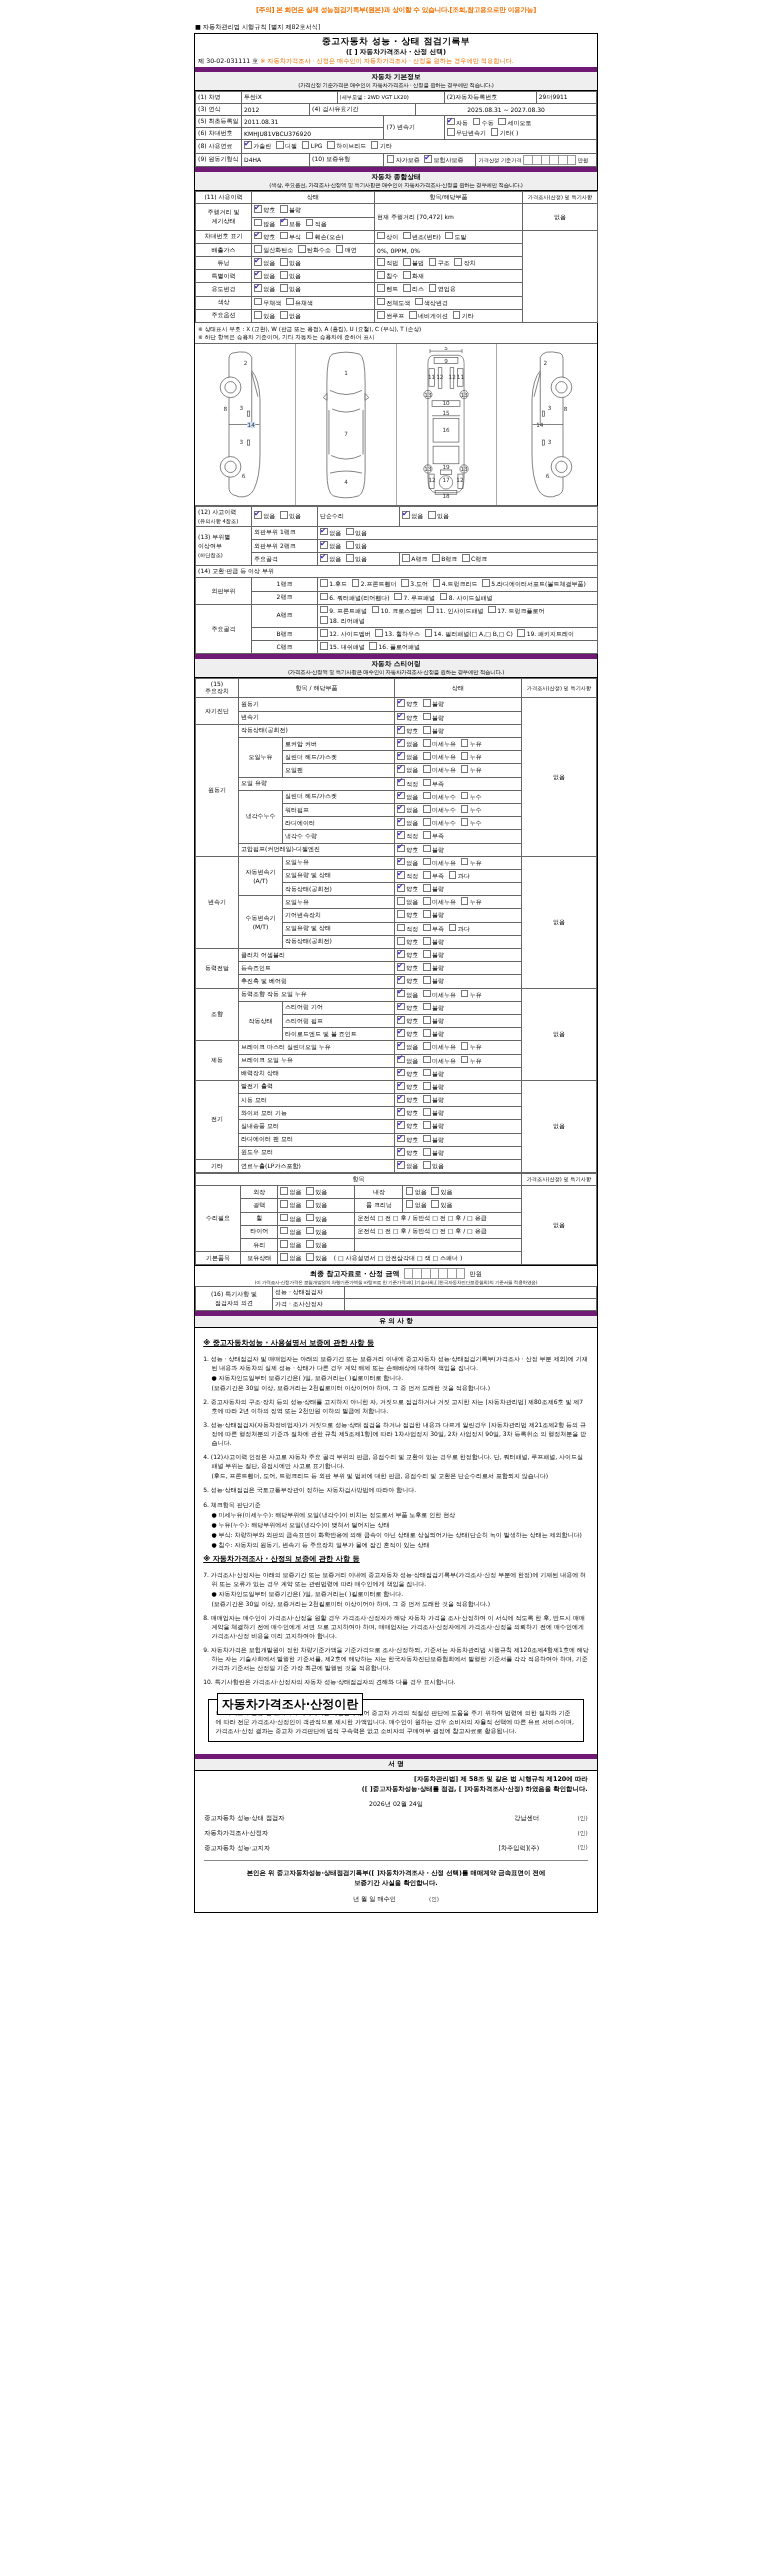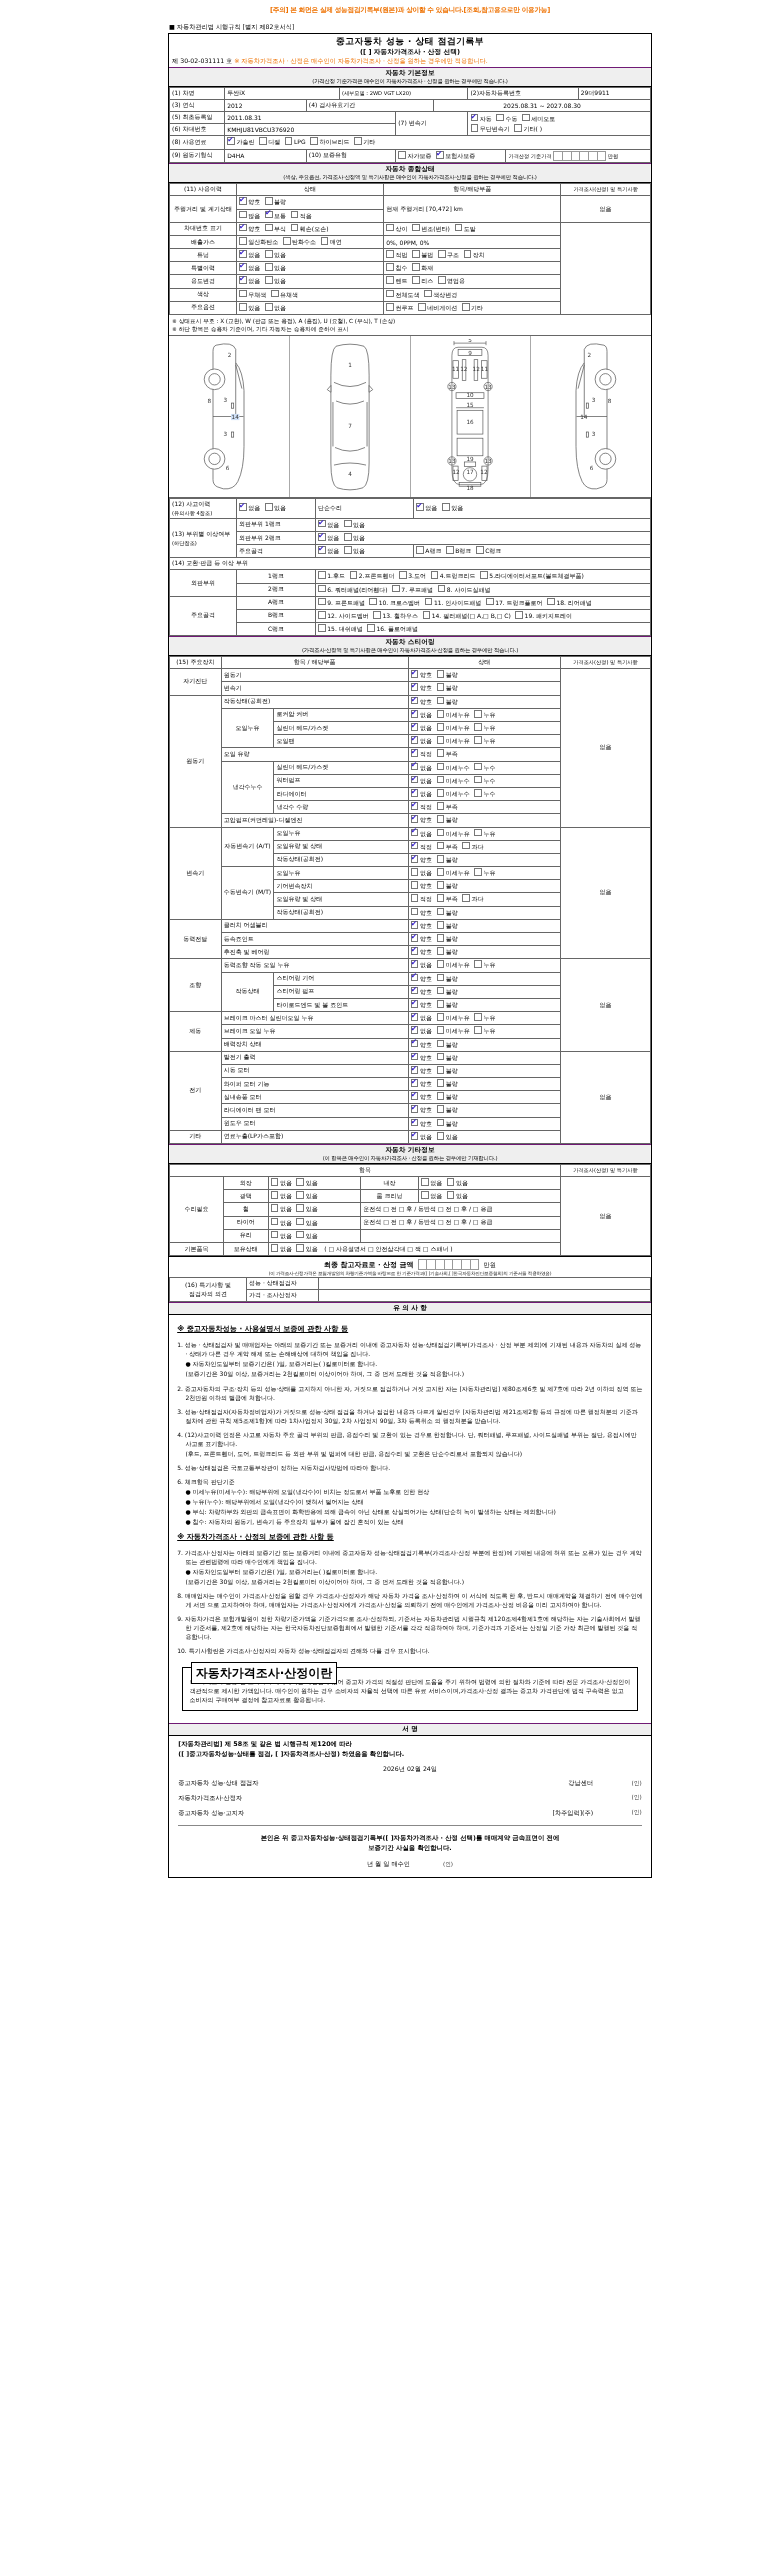--- a/index.html
+++ b/index.html
@@ -1,32 +1,32 @@
 <!DOCTYPE html>
 <html style="font-size:8.2px"><head>
 <meta charset="utf-8">
 <style>
   html,body{margin:0;padding:0;background:#fff;}
   body{width:773px;height:2576px;position:relative;font-family:"DejaVu Sans","Liberation Sans",sans-serif;color:#000;}
-  .page{position:absolute;left:168px;top:4.1px;width:484px;}
+  .page{position:absolute;left:194px;top:4.1px;width:404px;}
   .warn{color:#ee7101;font-weight:bold;font-size:6.7px;text-align:center;margin:2.1px 0 8.2px 0;letter-spacing:-0.3px;}
   .ruleref{font-size:6.2px;margin:0 0 1px 1px;}
   .form{border:1px solid #000;}
   .blk{border-top:1px solid #000;}
   table{border-collapse:collapse;width:100%;table-layout:fixed;}
   td,th{border:0.5px solid #666;font-size:6px;padding:1px 2.1px;vertical-align:middle;font-weight:normal;text-align:left;word-break:keep-all;}
   th{text-align:center;}
   .ctr{text-align:center;}
   .sm{font-size:5.2px;}
   .titlebox{padding:1.5px 3.1px 1px 3.1px;}
   .title{font-size:8.8px;font-weight:bold;text-align:center;letter-spacing:0.5px;}
   .subtitle{font-size:6.7px;font-weight:bold;text-align:center;}
   .docline{font-size:6.2px;margin-top:0.5px;}
   .docnote{color:#ee7101;}
-  .band{background:#efefef;text-align:center;padding:1px 2.1px;border-top:1px solid #701a75;border-bottom:0.5px solid #000;}
+  .band{background:#efefef;text-align:center;padding:1px 2.1px;border-top:5px solid #701a75;border-bottom:0.5px solid #000;}
   .band .b1{font-weight:bold;font-size:6.7px;}
   .band .b2{font-size:5.4px;letter-spacing:-0.2px;}
   .opt{display:inline-block;margin-right:4.6px;white-space:nowrap;}
   .cb{position:relative;display:inline-block;width:5.7px;height:5.7px;border:0.5px solid #777;background:#fff;margin-right:1.5px;vertical-align:-0.5px;}
   .cb.on::after{content:"✔";position:absolute;left:-1px;top:-3.1px;font-size:7.7px;font-weight:bold;color:#3a23cc;}
   .boxes{display:inline-block;vertical-align:middle;margin:0 1.5px;}
   .pbx{display:inline-block;width:7.7px;height:8.8px;border:0.5px solid #999;border-left:none;vertical-align:middle;}
   .pbx:first-child{border-left:0.5px solid #999;}
   .gname{text-align:center;}
   .legend{font-size:5.7px;padding:1.5px 3.1px;border-bottom:0.5px solid #666;line-height:1.45;}
@@ -38,21 +38,21 @@
   .fptitle{font-weight:bold;font-size:7px;}
   .fpnote{font-size:4.6px;color:#222;margin-top:1px;letter-spacing:-0.2px;}
   .notice-body{padding:4.1px 8.2px 7.2px 8.2px;font-size:6px;line-height:1.5;}
   .ntitle{font-weight:bold;text-decoration:underline;font-size:7.2px;margin:5.2px 0 2.1px 0;}
   .ni{margin:5.2px 0 2.1px 0;padding-left:8.2px;text-indent:-8.2px;}
   .nb{padding-left:8.2px;margin:1px 0;}
   .bigbox{border:1px solid #000;margin:12.4px 5.2px 5.2px 5.2px;padding:8.2px 6.2px 5.2px 6.2px;position:relative;}
   .boxtitle{position:absolute;top:-6.7px;left:7.2px;background:#fff;border:0.5px solid #000;padding:1px 4.1px;font-weight:bold;font-size:12px;}
   .boxtext{font-size:6px;line-height:1.55;}
   .sig-body{padding:4.1px 9.3px 5.2px 9.3px;}
-  .slaw{font-weight:bold;font-size:6.4px;text-align:left;line-height:1.5;}
+  .slaw{font-weight:bold;font-size:6.4px;text-align:right;line-height:1.5;}
   .sdate{text-align:center;font-size:6.2px;margin:5.2px 0 2.1px 0;}
   .srow{display:flex;align-items:center;margin:5.7px 0;font-size:6.2px;}
   .srole{width:139px;}
   .sname{flex:1;text-align:right;padding-right:28px;}
   .sseal{width:20.6px;text-align:right;font-size:5.7px;color:#333;}
   .sconfirm{border-top:0.5px solid #888;margin-top:7.2px;padding-top:7.2px;text-align:center;font-weight:bold;font-size:6.4px;line-height:1.6;}
   .sbuyer{text-align:center;font-size:6.2px;margin:6.2px 0 3.1px 0;}
   .num{font-size:11px;fill:#333;font-family:"DejaVu Sans",sans-serif;}
 </style>
 </head>
@@ -555,24 +555,20 @@
             <td><span class="opt"><span class="cb on"></span><span>양호</span></span><span class="opt"><span class="cb"></span><span>불량</span></span></td>
           </tr>
           <tr>
             <td rowspan="1" class="gname">기타</td>
             <td colspan="2">연료누출(LP가스포함)</td>
             <td><span class="opt"><span class="cb on"></span><span>없음</span></span><span class="opt"><span class="cb"></span><span>있음</span></span></td>
           </tr>
         </tbody>
     </table>
 
-    <div class="band">
-      <div class="b1">자동차 기타정보</div>
-      <div class="b2">(이 항목은 매수인이 자동차가격조사 · 산정을 원하는 경우에만 기재합니다.)</div>
-    </div>
     <table>
       <colgroup>
           <col style="width:45px">
           <col style="width:37px">
           <col style="width:77px">
           <col style="width:48px">
           <col style="width:118px">
           <col style="width:75px">
         </colgroup>
       <tbody id="otherBody">

